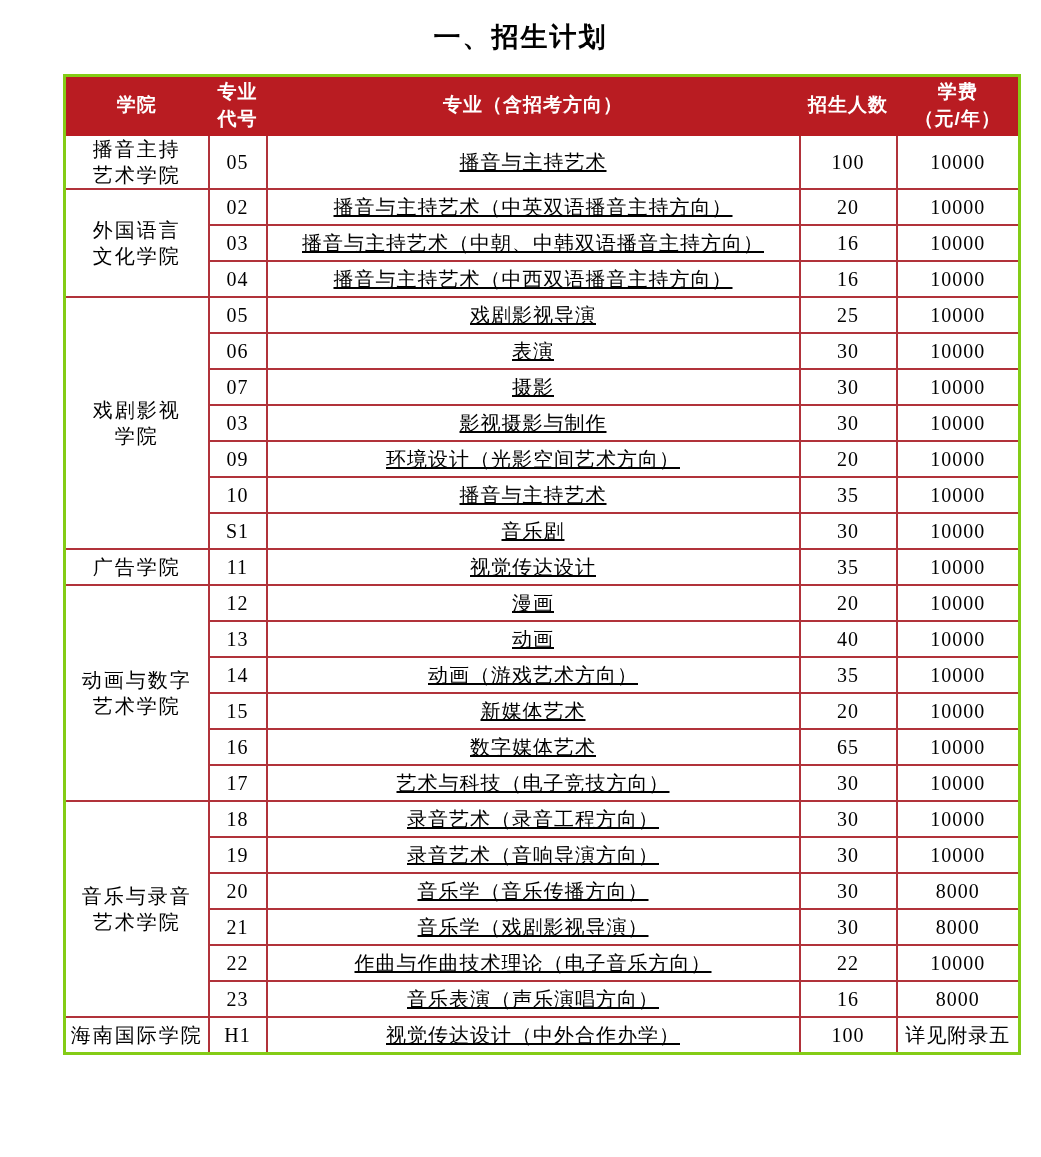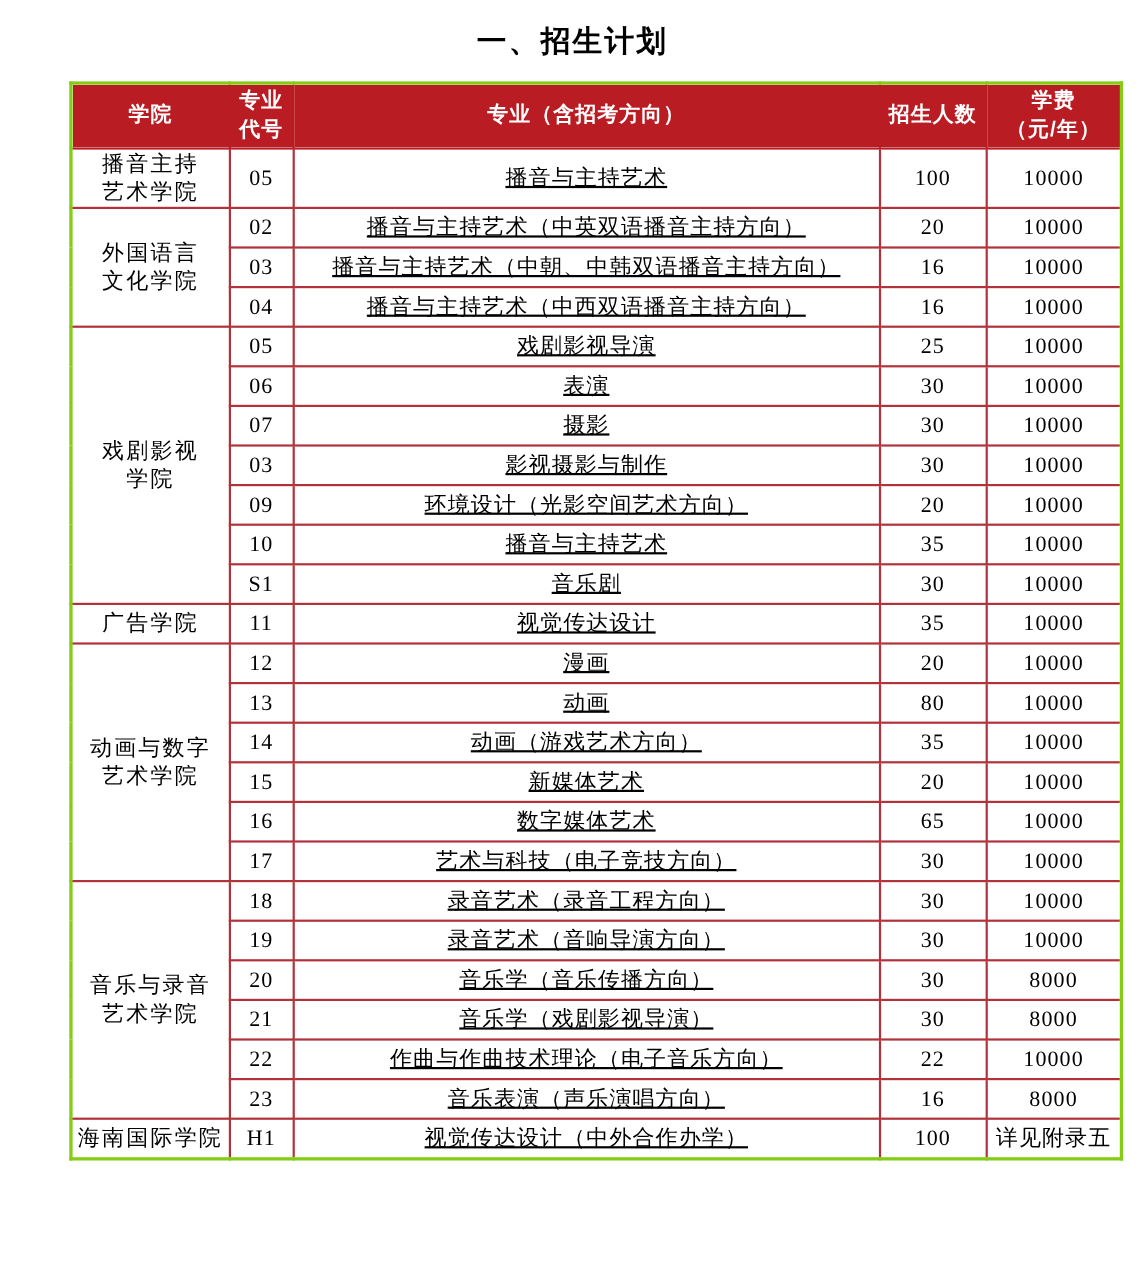--- a/index.html
+++ b/index.html
@@ -191,21 +191,21 @@
         <td class="college" rowspan="6">动画与数字
 艺术学院</td>
         <td class="num">12</td>
         <td class="major">漫画</td>
         <td class="num">20</td>
         <td class="num">10000</td>
       </tr>
       <tr>
         <td class="num">13</td>
         <td class="major">动画</td>
-        <td class="num">80</td>
+        <td class="num">40</td>
         <td class="num">10000</td>
       </tr>
       <tr>
         <td class="num">14</td>
         <td class="major">动画（游戏艺术方向）</td>
         <td class="num">35</td>
         <td class="num">10000</td>
       </tr>
       <tr>
         <td class="num">15</td>

